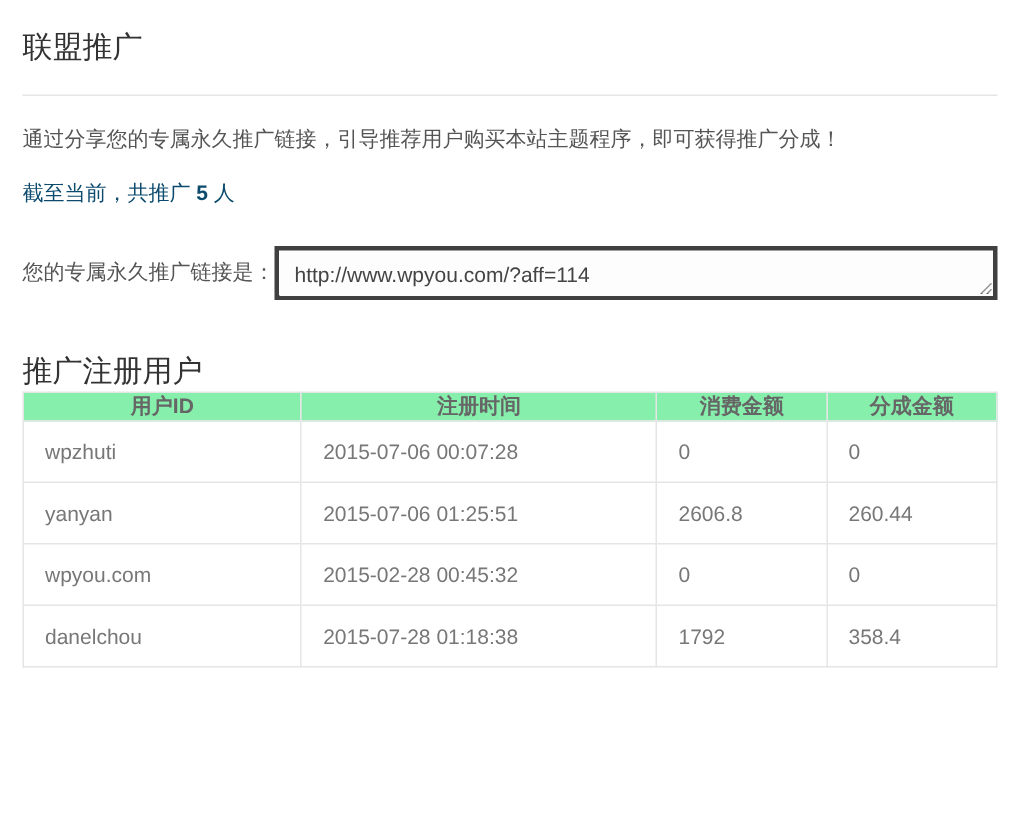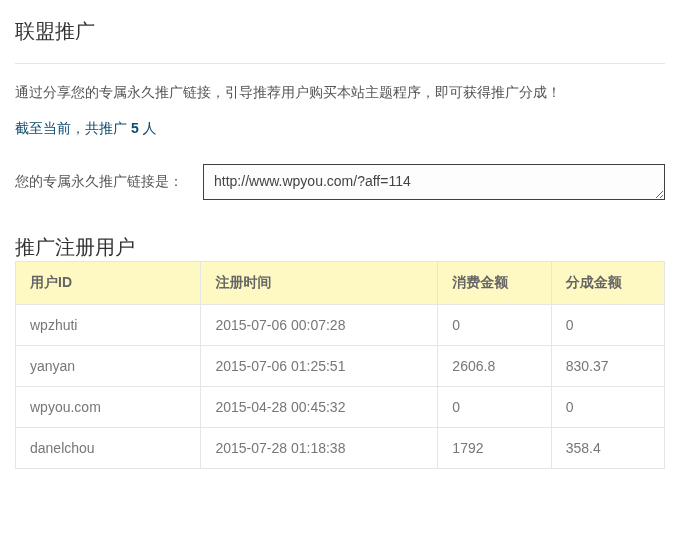--- a/index.html
+++ b/index.html
@@ -28,53 +28,53 @@
     .count-line {
       color: #0c4a6e;
       margin-bottom: 26px;
     }
     .count-num {
       font-weight: bold;
     }
     .link-row {
       display: flex;
       align-items: center;
-      gap: 20px;
+      gap: 0;
       margin-bottom: 34px;
     }
     .link-label {
       color: #555;
       white-space: nowrap;
     }
     .link-box {
       flex: 1;
-      border: 1px solid #404040;
+      border: 3px solid #404040;
       background: #fdfdfd;
       padding: 8px 10px;
       font-size: 14px;
       color: #444;
       resize: both;
       overflow: auto;
       height: 36px;
       font-family: inherit;
     }
     h2 {
       font-size: 20px;
       font-weight: 500;
       color: #333;
     }
     table {
       width: 100%;
       border-collapse: collapse;
       border: 1px solid #e5e5e5;
     }
     thead th {
-      background: #fef9c3;
-      text-align: left;
-      padding: 12px 14px;
+      background: #86efac;
+      text-align: center;
+      padding: 0 14px;
       font-weight: 600;
       color: #666;
       border: 1px solid #e5e5e5;
       font-size: 14px;
     }
     tbody td {
       padding: 12px 14px;
       border: 1px solid #e5e5e5;
       color: #777;
       font-size: 14px;
@@ -116,25 +116,25 @@
       <tr>
         <td class="col-id">wpzhuti</td>
         <td class="col-time">2015-07-06 00:07:28</td>
         <td class="col-spend">0</td>
         <td class="col-comm">0</td>
       </tr>
       <tr>
         <td class="col-id">yanyan</td>
         <td class="col-time">2015-07-06 01:25:51</td>
         <td class="col-spend">2606.8</td>
-        <td class="col-comm">830.37</td>
+        <td class="col-comm">260.44</td>
       </tr>
       <tr>
         <td class="col-id">wpyou.com</td>
-        <td class="col-time">2015-04-28 00:45:32</td>
+        <td class="col-time">2015-02-28 00:45:32</td>
         <td class="col-spend">0</td>
         <td class="col-comm">0</td>
       </tr>
       <tr>
         <td class="col-id">danelchou</td>
         <td class="col-time">2015-07-28 01:18:38</td>
         <td class="col-spend">1792</td>
         <td class="col-comm">358.4</td>
       </tr>
     </tbody>

